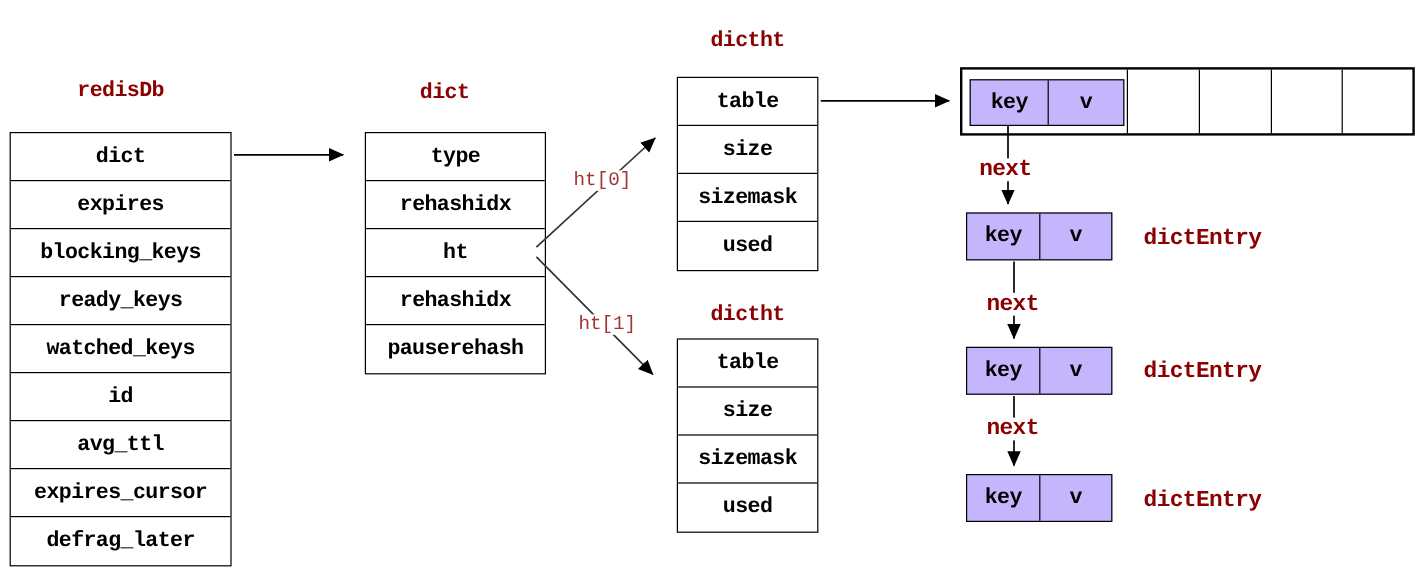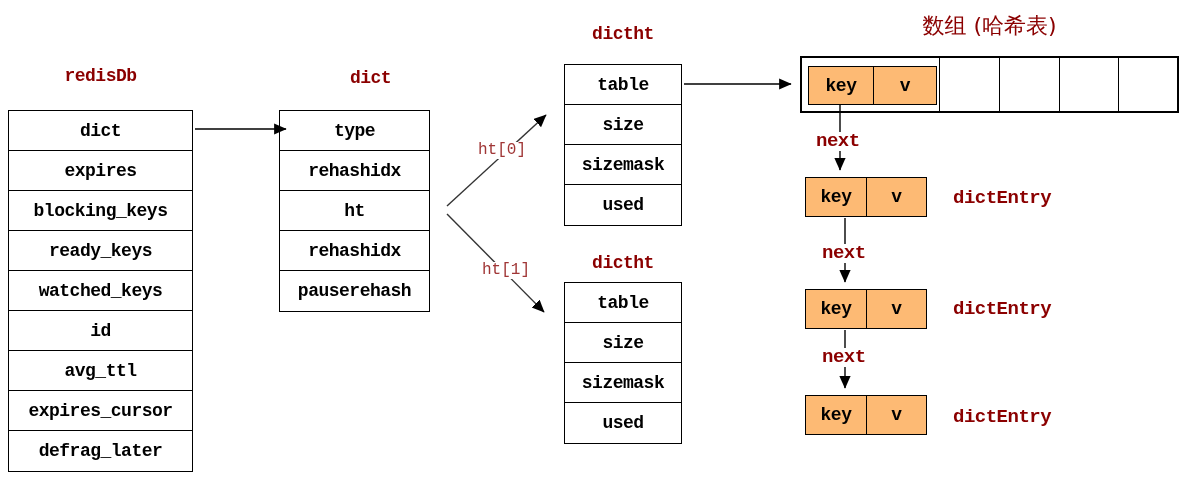--- a/index.html
+++ b/index.html
@@ -23,21 +23,21 @@
     position:absolute;text-align:center;font-size:22px;color:#8b0000;z-index:3;
     font-family:"DejaVu Sans", sans-serif;
   }
   .array-box{
     position:absolute;left:800px;top:56px;width:379px;height:57px;
     border:2px solid #000;display:flex;background:#fff;z-index:1;
   }
   .array-cell{height:100%;}
   .array-cell + .array-cell{border-left:1.5px solid #000;}
   .kv-box{
-    position:absolute;border:1.5px solid #000;display:flex;background:#fdba74;z-index:1;
+    position:absolute;border:1.5px solid #000;display:flex;background:#c4b5fd;z-index:1;
   }
   .kv-cell{
     display:flex;align-items:center;justify-content:center;
     font-weight:bold;font-size:18px;color:#000;height:100%;letter-spacing:-0.5px;
   }
   .kv-key{border-right:1.5px solid #000;}
   .inner-kv{left:6px;top:8px;width:129px;height:39px;}
   .inner-kv .kv-key{width:65px;}
   .inner-kv .kv-val{flex:1;}
   .entry-box{left:805px;width:122px;height:40px;}
@@ -83,21 +83,21 @@
       <div class="cell-row">blocking_keys</div>
       <div class="cell-row">ready_keys</div>
       <div class="cell-row">watched_keys</div>
       <div class="cell-row">id</div>
       <div class="cell-row">avg_ttl</div>
       <div class="cell-row">expires_cursor</div>
       <div class="cell-row">defrag_later</div>
     </div>
 
   <div class="struct-label" style="left:295px;top:68px;width:151px;">dict</div>
-  <div class="struct-table" style="left:279px;top:110px;width:151px;">
+  <div class="struct-table" style="left:304px;top:110px;width:151px;">
       <div class="cell-row">type</div>
       <div class="cell-row">rehashidx</div>
       <div class="cell-row">ht</div>
       <div class="cell-row">rehashidx</div>
       <div class="cell-row">pauserehash</div>
     </div>
 
   <div class="ht-label" style="left:476px;top:142px;">ht[0]</div>
   <div class="ht-label" style="left:480px;top:262px;">ht[1]</div>
 
@@ -110,21 +110,20 @@
     </div>
 
   <div class="struct-label" style="left:564px;top:253px;width:118px;">dictht</div>
   <div class="struct-table" style="left:564px;top:282px;width:118px;">
       <div class="cell-row">table</div>
       <div class="cell-row">size</div>
       <div class="cell-row">sizemask</div>
       <div class="cell-row">used</div>
     </div>
 
-  <div class="array-title" style="left:800px;top:11px;width:379px;">数组 (哈希表)</div>
   <div class="array-box">
     <div class="array-cell" style="width:137px;position:relative;">
       <div class="kv-box inner-kv">
         <div class="kv-cell kv-key">key</div>
         <div class="kv-cell kv-val">v</div>
       </div>
     </div>
     <div class="array-cell" style="width:60px;"></div>
     <div class="array-cell" style="width:60px;"></div>
     <div class="array-cell" style="width:59px;"></div>

